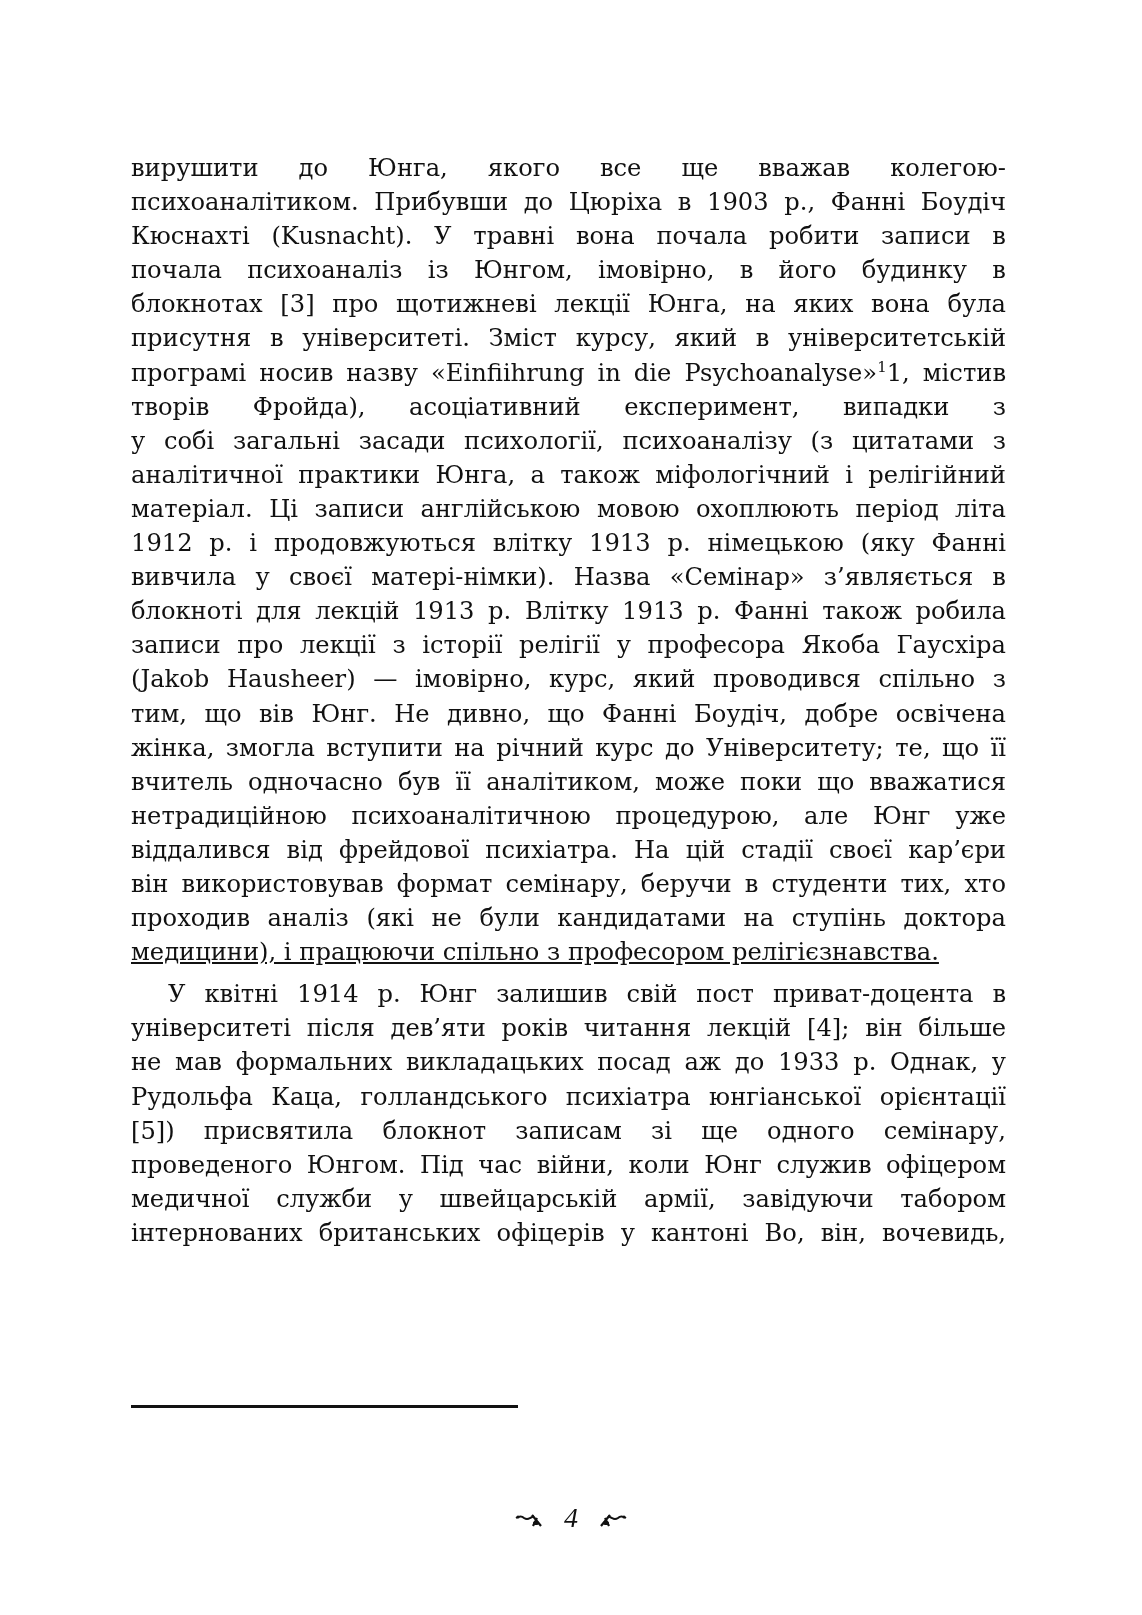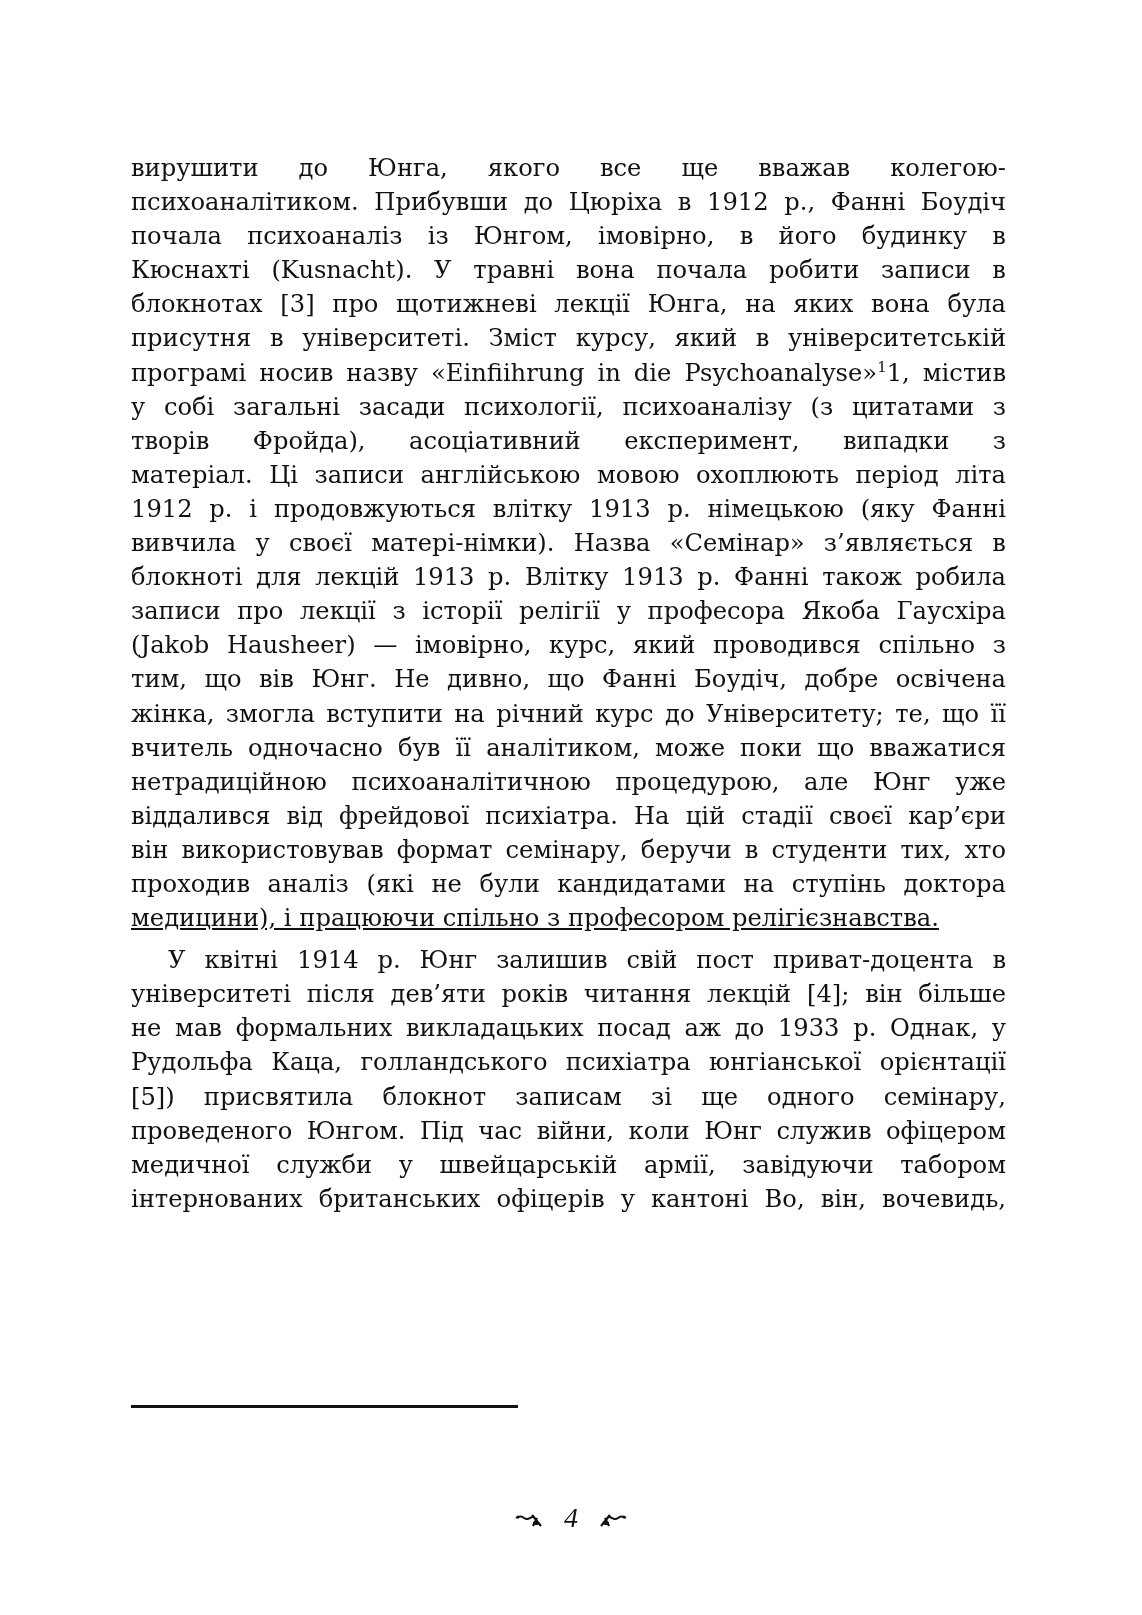--- a/index.html
+++ b/index.html
@@ -94,28 +94,29 @@
       font-family: "Liberation Serif", serif;
     }
   </style>
 </head>
 <body>
 
 <div class="page">
 
   <div class="body-text">
     <span class="line">вирушити до Юнга, якого все ще вважав колегою-</span>
-    <span class="line">психоаналітиком. Прибувши до Цюріха в 1912 р., Фанні Боудіч</span>
+    <span class="line">психоаналітиком. Прибувши до Цюріха в 1903 р., Фанні Боудіч</span>
+    <span class="line">Кюснахті (Kusnacht). У травні вона почала робити записи в</span>
     <span class="line">почала психоаналіз із Юнгом, імовірно, в його будинку в</span>
-    <span class="line">Кюснахті (Kusnacht). У травні вона почала робити записи в</span>
     <span class="line">блокнотах [3] про щотижневі лекції Юнга, на яких вона була</span>
     <span class="line">присутня в університеті. Зміст курсу, який в університетській</span>
     <span class="line"><span>програмі носив назву «Einfiihrung in die Psychoanalyse»</span><sup class="fnref">1</sup><span>1, містив</span></span>
+    <span class="line">творів Фройда), асоціативний експеримент, випадки з</span>
     <span class="line">у собі загальні засади психології, психоаналізу (з цитатами з</span>
-    <span class="line">творів Фройда), асоціативний експеримент, випадки з</span>
+    <span class="line">аналітичної практики Юнга, а також міфологічний і релігійний</span>
     <span class="line">матеріал. Ці записи англійською мовою охоплюють період літа</span>
     <span class="line">1912 р. і продовжуються влітку 1913 р. німецькою (яку Фанні</span>
     <span class="line">вивчила у своєї матері-німки). Назва «Семінар» з’являється в</span>
     <span class="line">блокноті для лекцій 1913 р. Влітку 1913 р. Фанні також робила</span>
     <span class="line">записи про лекції з історії релігії у професора Якоба Гаусхіра</span>
     <span class="line">(Jakob Hausheer) — імовірно, курс, який проводився спільно з</span>
     <span class="line">тим, що вів Юнг. Не дивно, що Фанні Боудіч, добре освічена</span>
     <span class="line">жінка, змогла вступити на річний курс до Університету; те, що її</span>
     <span class="line">вчитель одночасно був її аналітиком, може поки що вважатися</span>
     <span class="line">нетрадиційною психоаналітичною процедурою, але Юнг уже</span>

